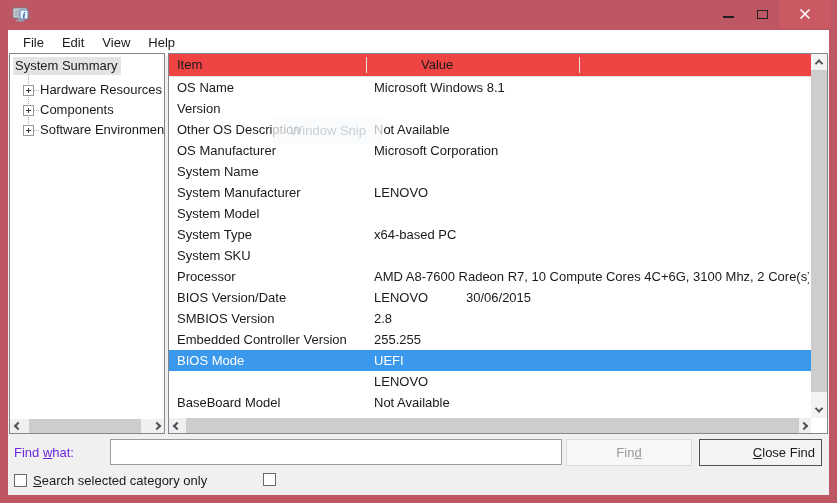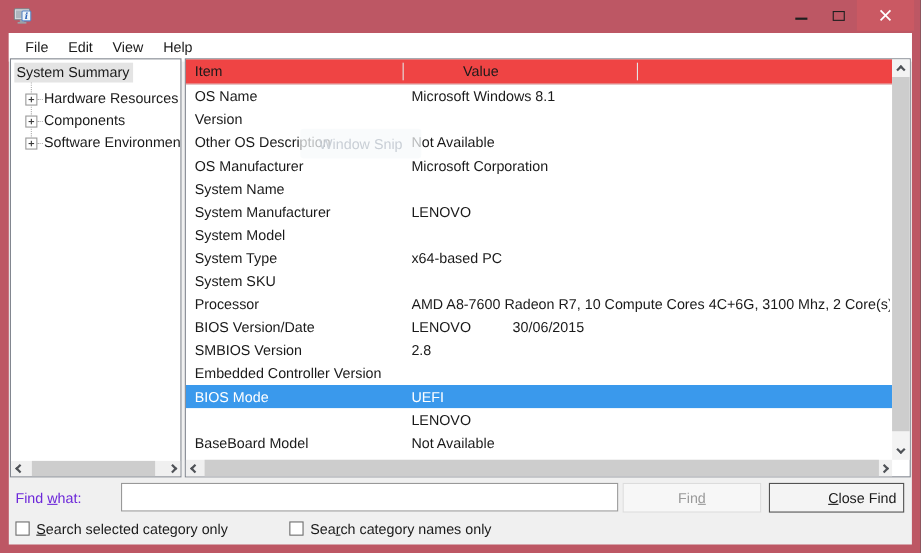--- a/index.html
+++ b/index.html
@@ -208,20 +208,21 @@
           <div class="trow">
     <span class="c-item">BIOS Version/Date</span>
     <span class="c-val"><span class="v1">LENOVO</span><span class="v2">30/06/2015</span></span>
   </div>
           <div class="trow">
     <span class="c-item">SMBIOS Version</span>
     <span class="c-val"><span class="v1">2.8</span><span class="v2"></span></span>
   </div>
           <div class="trow">
     <span class="c-item">Embedded Controller Version</span>
+    <span class="c-val"><span class="v1">255.255</span><span class="v2"></span></span>
   </div>
           <div class="trow sel">
     <span class="c-item">BIOS Mode</span>
     <span class="c-val"><span class="v1">UEFI</span><span class="v2"></span></span>
   </div>
           <div class="trow">
     <span class="c-val"><span class="v1">LENOVO</span><span class="v2"></span></span>
   </div>
           <div class="trow">
     <span class="c-item">BaseBoard Model</span>
@@ -253,17 +254,16 @@
     <input class="find-input" type="text" value="" style="">
     <button class="btn btn-find"><span>Fin</span><span class="accel">d</span><span></span></button>
     <button class="btn btn-close"><span></span><span class="accel">C</span><span>lose Find</span></button>
 
     <div class="cb cb1">
       <span class="box"></span>
       <span><span></span><span class="accel">S</span><span>earch selected category only</span></span>
     </div>
     <div class="cb cb2">
       <span class="box"></span>
-      <span><span>Sea</span><span class="accel">r</span><span>ch category names only</span></span>
     </div>
 
   </div>
 </div>
 
 </body></html>

